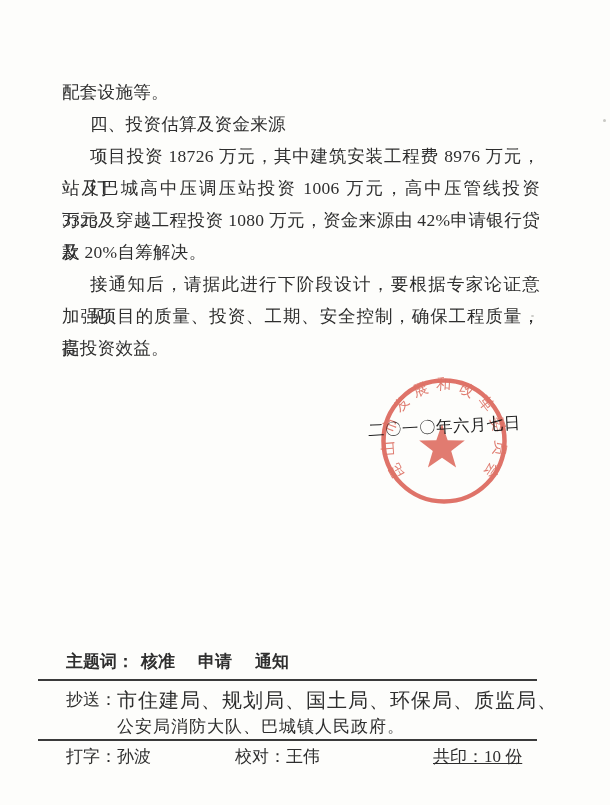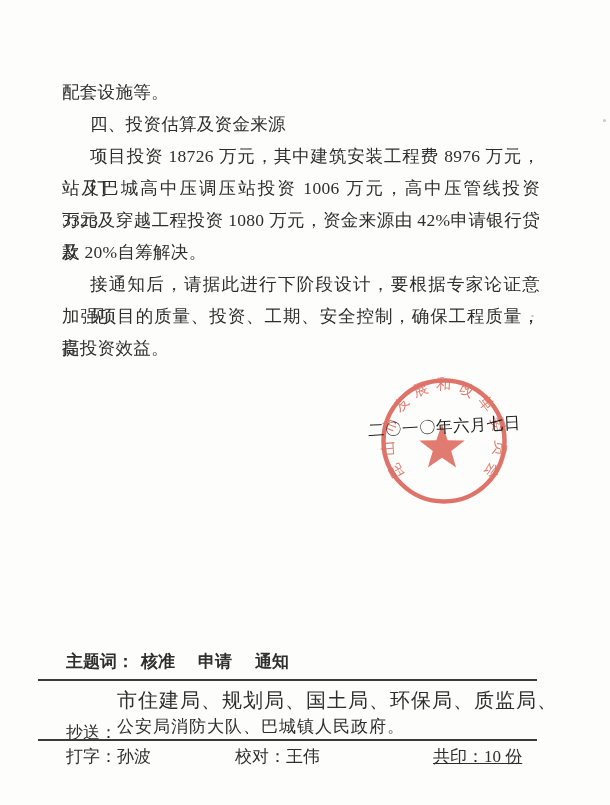--- a/index.html
+++ b/index.html
@@ -58,21 +58,21 @@
   .subject-row{
     position:absolute;left:66px;top:651px;
     font-family:"Liberation Sans", sans-serif;
     font-weight:bold;font-size:17px;line-height:22px;
     white-space:nowrap;
   }
   .subject-row .term{margin-left:23px;}
   .subject-row .term.first{margin-left:7px;}
   .copy-label{
     position:absolute;left:66px;top:689px;
-    font-size:17px;line-height:22px;white-space:nowrap;margin-top:33px;
+    font-size:17px;line-height:22px;white-space:nowrap;
   }
   .copy-line1{
     position:absolute;left:117px;top:689px;
     font-size:20px;line-height:22px;white-space:nowrap;letter-spacing:1px;
   }
   .copy-line2{
     position:absolute;left:117px;top:716px;
     font-size:17px;line-height:22px;white-space:nowrap;letter-spacing:1px;font-family:Liberation Serif, serif;
   }
   .credit{

